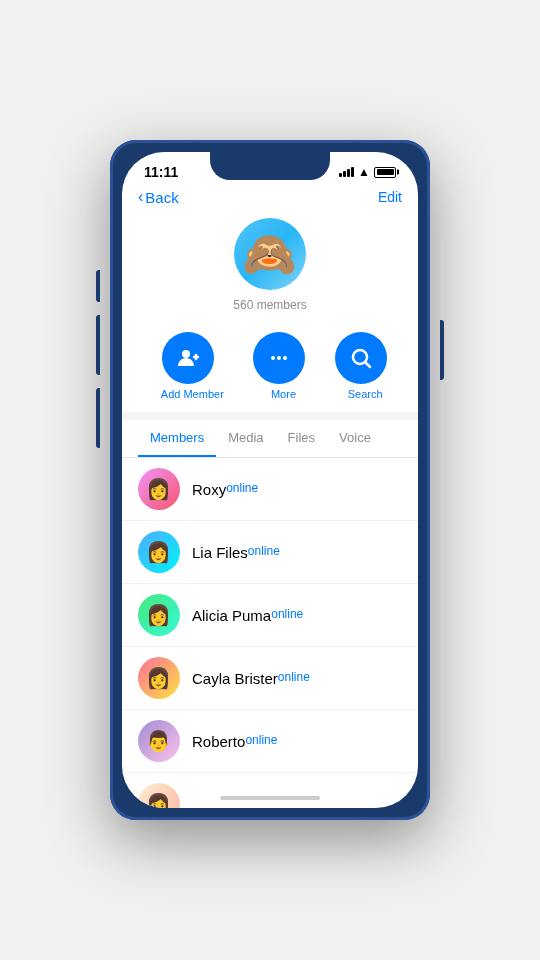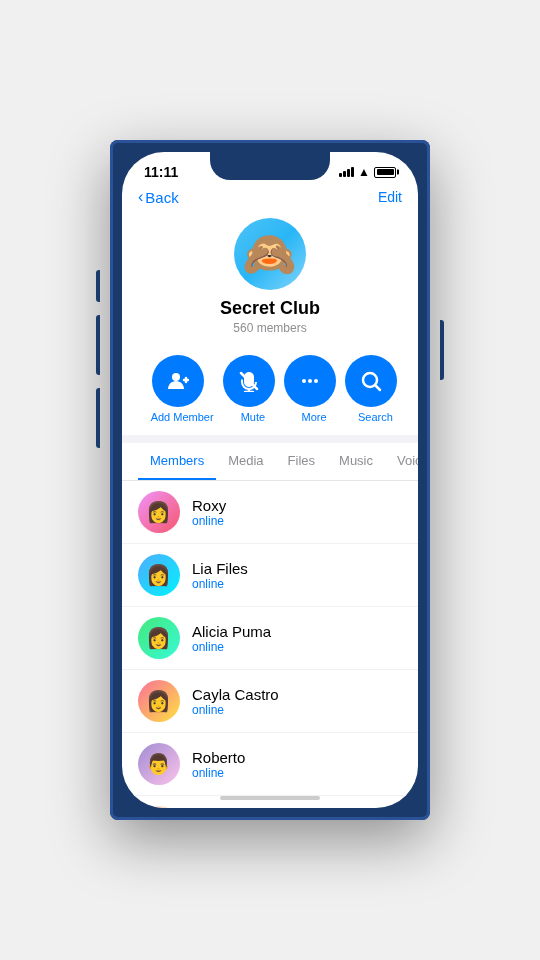--- a/index.html
+++ b/index.html
@@ -20,21 +20,21 @@
       display: flex;
       flex-direction: column;
       align-items: center;
       justify-content: center;
       position: relative;
     }
     .phone-frame {
       width: 320px;
       height: 680px;
       background: #1a3a6b;
-      border-radius: 8px;
+      border-radius: 26px;
       position: relative;
       box-shadow: 0 20px 60px rgba(0,0,0,0.4), inset 0 0 0 3px #2a5298;
       padding: 12px;
     }
     .phone-inner {
       width: 100%;
       height: 100%;
       background: #fff;
       border-radius: 42px;
       overflow: hidden;
@@ -216,21 +216,21 @@
       width: 42px;
       height: 42px;
       border-radius: 50%;
       overflow: hidden;
       flex-shrink: 0;
       display: flex;
       align-items: center;
       justify-content: center;
       font-size: 20px;
     }
-    .member-info { display: flex; flex-direction: column; }
+    .member-info { display: flex; }
     .member-name { font-size: 15px; font-weight: 500; color: #000; }
     .member-status { font-size: 12px; color: #007AFF; }
     
     .bottom-heading {
       margin-top: 20px;
       font-size: 28px;
       font-weight: 800;
       color: #000;
       text-align: center;
     }
@@ -325,51 +325,38 @@
           <span class="chevron-left">‹</span>
           <span>Back</span>
         </div>
         <div class="edit-btn">Edit</div>
       </div>
 
       <div class="group-header">
         <div class="group-avatar">
           <span>🙈</span>
         </div>
-        <div class="group-name">Secret Club</div>
         <div class="group-members">560 members</div>
       </div>
 
       <div class="action-buttons">
         <div class="action-btn">
           <div class="action-circle">
             <svg width="22" height="22" viewBox="0 0 22 22" fill="white">
               <circle cx="9" cy="7" r="4" fill="white"></circle>
               <path d="M1 19c0-4.4 3.6-8 8-8s8 3.6 8 8" fill="white"></path>
               <line x1="17" y1="10" x2="21" y2="10" stroke="white" stroke-width="2.5" stroke-linecap="round"></line>
               <line x1="19" y1="8" x2="19" y2="12" stroke="white" stroke-width="2.5" stroke-linecap="round"></line>
             </svg>
           </div>
           <span class="action-label">Add Member</span>
         </div>
         <div class="action-btn">
           <div class="action-circle">
             <svg width="22" height="22" viewBox="0 0 22 22" fill="white">
-              <path d="M11 2C8.2 2 6 4.2 6 7v5c0 2.8 2.2 5 5 5s5-2.2 5-5V7c0-2.8-2.2-5-5-5z" fill="white"></path>
-              <line x1="3" y1="3" x2="19" y2="19" stroke="white" stroke-width="2.5" stroke-linecap="round"></line>
-              <path d="M4 9.5v2.5c0 3.9 3.1 7 7 7s7-3.1 7-7" stroke="white" stroke-width="2" fill="none"></path>
-              <line x1="11" y1="19" x2="11" y2="22" stroke="white" stroke-width="2.5" stroke-linecap="round"></line>
-              <line x1="7" y1="22" x2="15" y2="22" stroke="white" stroke-width="2.5" stroke-linecap="round"></line>
-            </svg>
-          </div>
-          <span class="action-label">Mute</span>
-        </div>
-        <div class="action-btn">
-          <div class="action-circle">
-            <svg width="22" height="22" viewBox="0 0 22 22" fill="white">
               <circle cx="5" cy="11" r="2" fill="white"></circle>
               <circle cx="11" cy="11" r="2" fill="white"></circle>
               <circle cx="17" cy="11" r="2" fill="white"></circle>
             </svg>
           </div>
           <span class="action-label">More</span>
         </div>
         <div class="action-btn">
           <div class="action-circle">
             <svg width="22" height="22" viewBox="0 0 22 22" fill="none">
@@ -380,21 +367,20 @@
           <span class="action-label">Search</span>
         </div>
       </div>
 
       <div class="section-divider"></div>
 
       <div class="tabs-container">
         <div class="tab-item active">Members</div>
         <div class="tab-item">Media</div>
         <div class="tab-item">Files</div>
-        <div class="tab-item">Music</div>
         <div class="tab-item">Voice</div>
 
       </div>
 
       <div class="members-list">
         <div class="member-row">
           <div class="member-avatar av-1">👩</div>
           <div class="member-info">
             <span class="member-name">Roxy</span>
             <span class="member-status">online</span>
@@ -410,21 +396,21 @@
         <div class="member-row">
           <div class="member-avatar av-3">👩</div>
           <div class="member-info">
             <span class="member-name">Alicia Puma</span>
             <span class="member-status">online</span>
           </div>
         </div>
         <div class="member-row">
           <div class="member-avatar av-4">👩</div>
           <div class="member-info">
-            <span class="member-name">Cayla Castro</span>
+            <span class="member-name">Cayla Brister</span>
             <span class="member-status">online</span>
           </div>
         </div>
         <div class="member-row">
           <div class="member-avatar av-5">👨</div>
           <div class="member-info">
             <span class="member-name">Roberto</span>
             <span class="member-status">online</span>
           </div>
         </div>

